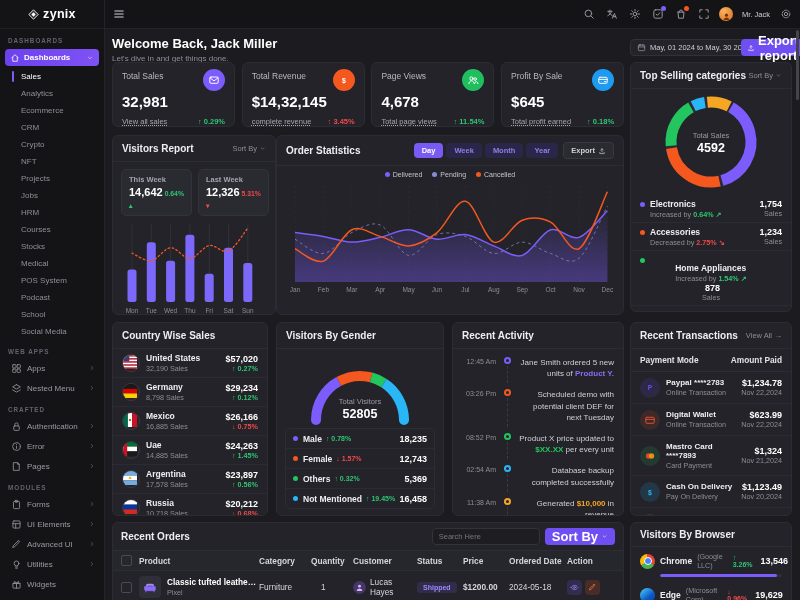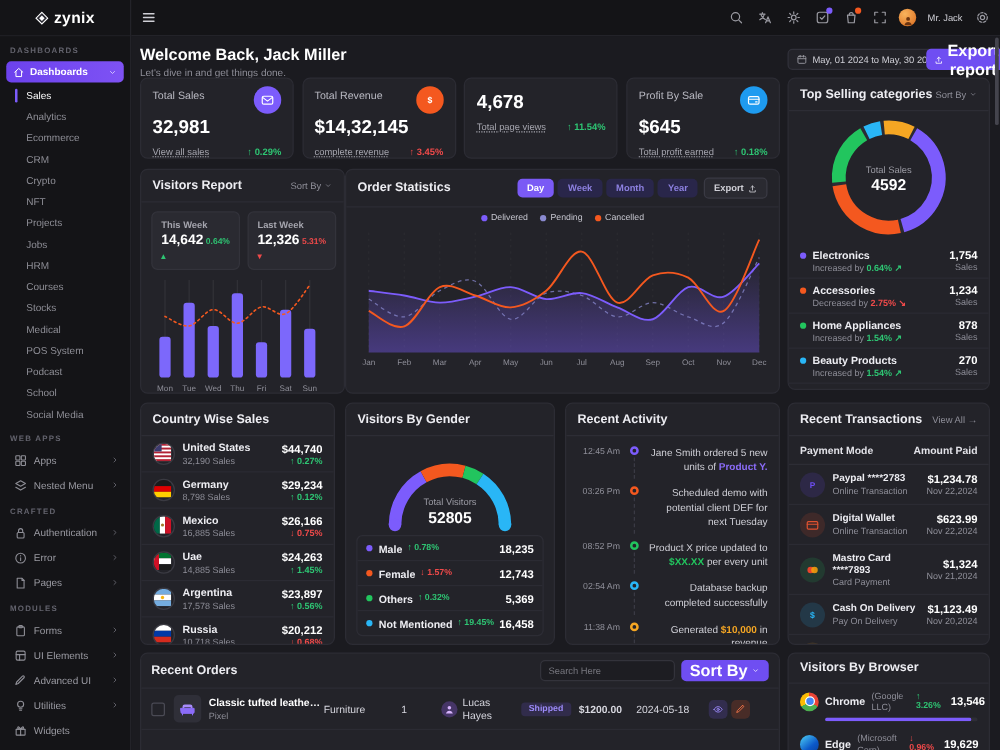--- a/index.html
+++ b/index.html
@@ -429,20 +429,32 @@
             </span>
           </div>
         </div>
         <div class="kpi-value">$14,32,145</div>
         <div class="kpi-foot">
           <span class="kpi-link">complete revenue</span>
           <span class="trend" style="color: rgb(240, 74, 74);">↑ 3.45%</span>
         </div>
       </section>
       <section class="panel kpi" style="left: 371.4px; top: 62px; width: 123px; height: 65px;">
+        <div class="kpi-top">
+          <div class="kpi-title">Page Views</div>
+          <div class="kpi-icon" style="background: rgb(31, 191, 95);">
+            <span class="ic">
+              <svg viewBox="0 0 20 20" fill="none" stroke="#fff" stroke-width="1.6" stroke-linecap="round" stroke-linejoin="round" width="12" height="12" style="color:#fff">
+                <circle cx="7.4" cy="7.5" r="2.7"></circle>
+                <circle cx="13.6" cy="8.4" r="2.2"></circle>
+                <path d="M3.2 16c.5-3 2.2-4.6 4.4-4.6 2.1 0 3.8 1.6 4.3 4.6M12.6 16c.3-2 1.4-3.2 2.8-3.2 1.4 0 2.4 1.2 2.8 3.2"></path>
+              </svg>
+            </span>
+          </div>
+        </div>
         <div class="kpi-value">4,678</div>
         <div class="kpi-foot">
           <span class="kpi-link">Total page views</span>
           <span class="trend" style="color: rgb(46, 197, 115);">↑ 11.54%</span>
         </div>
       </section>
       <section class="panel kpi" style="left: 501.1px; top: 62px; width: 123px; height: 65px;">
         <div class="kpi-top">
           <div class="kpi-title">Profit By Sale</div>
           <div class="kpi-icon" style="background: rgb(30, 155, 240);">
@@ -500,21 +512,21 @@
           <span class="dot" style="background: rgb(244, 88, 31); align-self: flex-start; margin-top: 3px;"></span>
           <div class="grow">
             <div class="ts-name">Accessories</div>
             <div class="ts-sub">Decreased by <span style="color: rgb(240, 74, 74); font-weight: bold;">2.75% ↘</span></div>
           </div>
           <div>
             <div class="ts-val">1,234</div>
             <div class="ts-unit">Sales</div>
           </div>
         </div>
-        <div class="ts-row" style="padding: 3.5px 9px;">
+        <div class="ts-row" style="padding: 3.5px 9px; flex-direction: column;">
           <span class="dot" style="background: rgb(34, 197, 94); align-self: flex-start; margin-top: 3px;"></span>
           <div class="grow">
             <div class="ts-name">Home Appliances</div>
             <div class="ts-sub">Increased by <span style="color: rgb(46, 197, 115); font-weight: bold;">1.54% ↗</span></div>
           </div>
           <div>
             <div class="ts-val">878</div>
             <div class="ts-unit">Sales</div>
           </div>
         </div>
@@ -671,21 +683,21 @@
                 <rect y="13.2" width="20" height="2.2"></rect>
                 <rect y="17.6" width="20" height="2.4"></rect>
               </g>
               <rect width="9" height="8.8" fill="#3c3b6e"></rect>
             </svg></span>
           <div class="grow">
             <div class="ts-name">United States</div>
             <div class="ts-sub">32,190 Sales</div>
           </div>
           <div>
-            <div class="ts-val">$44,740</div>
+            <div class="ts-val">$57,020</div>
             <div class="ts-unit" style="color: rgb(46, 197, 115); font-weight: bold;">↑ 0.27%</div>
           </div>
         </div>
         <div class="ts-row" style="padding: 4px 9px;">
           <span class="flagc"><svg viewBox="0 0 20 20" width="14" height="14">
               <rect width="20" height="7" fill="#1a1a1a"></rect>
               <rect y="7" width="20" height="6.5" fill="#dd0000"></rect>
               <rect y="13.5" width="20" height="6.5" fill="#ffce00"></rect>
             </svg></span>
           <div class="grow">
@@ -960,20 +972,31 @@
         <button class="btn-purple" style="height:17px;padding:0 7px;">
           <span>Sort By</span>
             <span class="ic">
               <svg viewBox="0 0 20 20" fill="none" stroke="#fff" stroke-width="1.6" stroke-linecap="round" stroke-linejoin="round" width="7" height="7" style="color:#fff">
                 <path d="M6 8l4 4 4-4"></path>
               </svg>
             </span>
         </button>
       </span>
     </div>
+    <div class="orow ohead" id="ord-head">
+        <span class="cbx"></span>
+        <span>Product</span>
+        <span>Category</span>
+        <span>Quantity</span>
+        <span>Customer</span>
+        <span>Status</span>
+        <span>Price</span>
+        <span>Ordered Date</span>
+        <span>Action</span>
+      </div>
     <div id="ord-rows">
         <div class="orow orow-data">
           <span class="cbx"></span>
           <span style="display: flex; align-items: center; gap: 6px; min-width: 0px;">
             <span style="width: 22px; height: 22px; border-radius: 4px; background: rgb(47, 47, 56); display: inline-flex; align-items: center; justify-content: center; flex: 0 0 auto;">
               <span class="ic">
                 <svg viewBox="0 0 20 20" fill="none" stroke="#a78bfa" stroke-width="1.6" stroke-linecap="round" stroke-linejoin="round" width="16" height="16" style="color:#a78bfa">
                   <path d="M5 8a2.2 2.2 0 0 1 2.2-2.2h5.6A2.2 2.2 0 0 1 15 8v1.4h-1.8v-1h-6.4v1H5z" fill="#a78bfa" stroke="none"></path>
                   <path d="M3.4 9.6h13.2v3.8a1.2 1.2 0 0 1-1.2 1.2H4.6a1.2 1.2 0 0 1-1.2-1.2zM5 14.6v1.6M15 14.6v1.6" fill="#8b6cf8" stroke="#8b6cf8" stroke-width="1"></path>
                 </svg>

